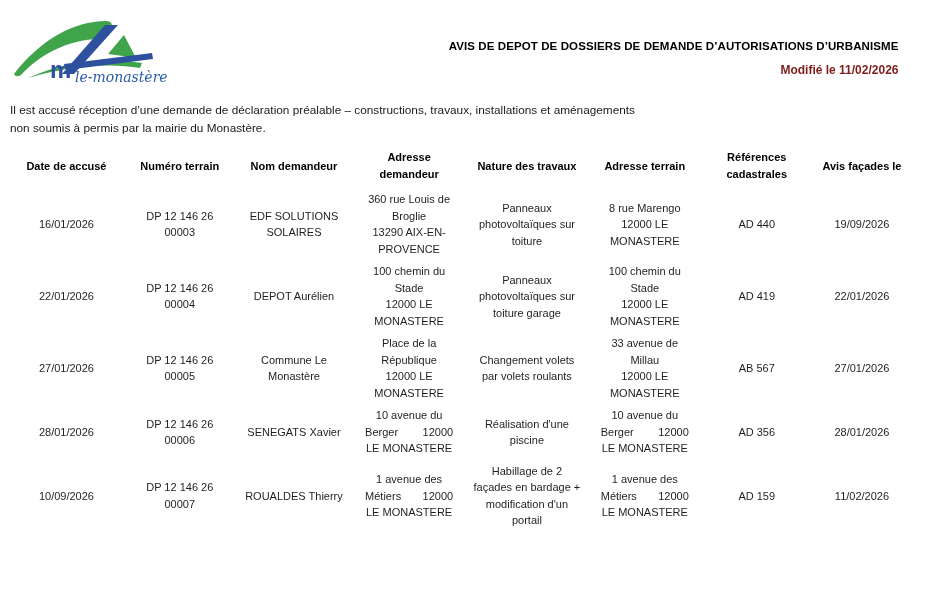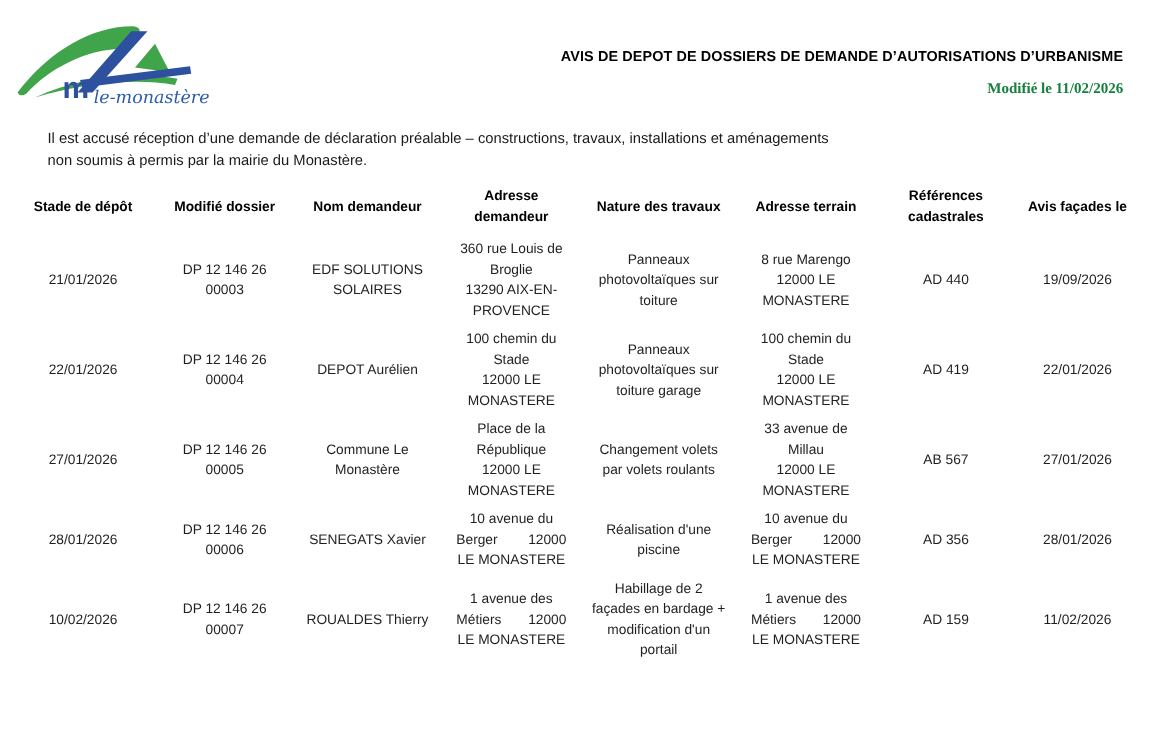--- a/index.html
+++ b/index.html
@@ -12,30 +12,29 @@
   .page { width: 931px; height: 595px; padding: 10px 14px 0 10px; position: relative; }
 
   
   .header { position: relative; height: 78px; }
   .logo { position: absolute; left: 2px; top: 2px; width: 160px; height: 76px; }
   .title-block { width: 870px; margin: 0 auto; text-align: right; padding-top: 30px; }
   .doc-title {
     font-size: 11.5px; font-weight: bold; letter-spacing: 0.1px;
     color: #000;
   }
-  .doc-subtitle { font-size: 12px; font-weight: bold; color: #15803d; margin-top: 11px; font-family: Liberation Serif, serif; }
+  .doc-subtitle { font-size: 12px; font-weight: bold; color: #7f1d1d; margin-top: 11px; }
 
   
   .intro {
     margin-top: 14px;
     font-size: 11.8px;
     line-height: 1.5;
     white-space: pre-line;
     color: #1a1a1a;
-    margin-left: 28px;
   }
 
   
   table.permits {
     width: 903px;
     margin-top: 6px;
     border-collapse: collapse;
     table-layout: fixed;
   }
   table.permits th, table.permits td {
@@ -87,35 +86,35 @@
         <col style="width:12.6%">
         <col style="width:12.7%">
         <col style="width:12.8%">
       <col style="width:13.3%">
         <col style="width:12.8%">
         <col style="width:12.0%">
         <col style="width:11.3%">
     </colgroup>
     <thead>
       <tr>
-        <th>Stade de dépôt</th>
-        <th>Modifié dossier</th>
+        <th>Date de accusé</th>
+        <th>Numéro terrain</th>
         <th>Nom demandeur</th>
         <th>Adresse
 demandeur</th>
         <th>Nature des travaux</th>
         <th>Adresse terrain</th>
         <th>Références
 cadastrales</th>
         <th>Avis façades le</th>
       </tr>
     </thead>
     <tbody>
       <tr>
-        <td>21/01/2026</td>
+        <td>16/01/2026</td>
         <td>DP 12 146 26
 00003</td>
         <td>EDF SOLUTIONS
 SOLAIRES</td>
         <td>360 rue Louis de
 Broglie
 13290 AIX-EN-
 PROVENCE</td>
         <td>Panneaux
 photovoltaïques sur
@@ -174,21 +173,21 @@
 LE MONASTERE</td>
         <td>Réalisation d'une
 piscine</td>
         <td>10 avenue du
 Berger        12000
 LE MONASTERE</td>
         <td>AD 356</td>
         <td>28/01/2026</td>
       </tr>
       <tr>
-        <td>10/02/2026</td>
+        <td>10/09/2026</td>
         <td>DP 12 146 26
 00007</td>
         <td>ROUALDES Thierry</td>
         <td>1 avenue des
 Métiers       12000
 LE MONASTERE</td>
         <td>Habillage de 2
 façades en bardage +
 modification d'un
 portail</td>

